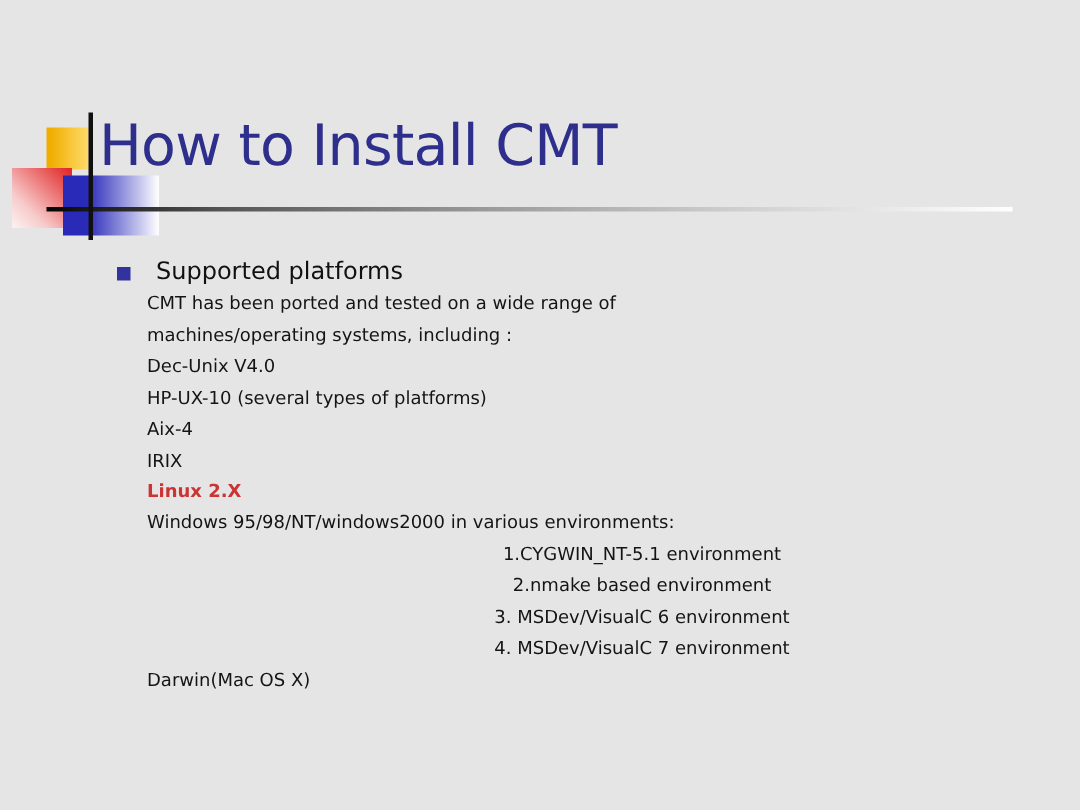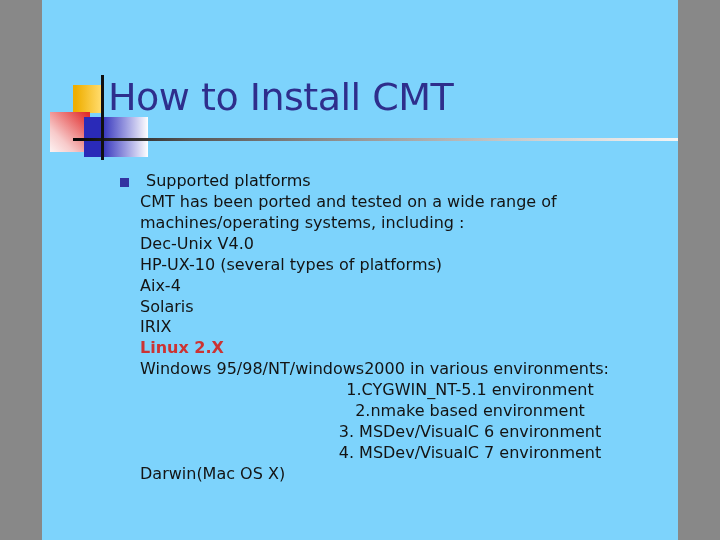--- a/index.html
+++ b/index.html
@@ -1,19 +1,19 @@
 <!DOCTYPE html>
 <html><head>
 <meta charset="utf-8">
 <style>
   html,body{margin:0;padding:0;background:#888;}
   .slide{
     position:relative;
-    width:636px;height:540px;
-    background:#7dd3fc;
+    width:720px;height:540px;
+    background:#e5e5e5;
     overflow:hidden;
     font-family:"DejaVu Sans","Liberation Sans",sans-serif;
     margin:0 auto;
   }
   
   .deco-yellow{
     position:absolute;left:31px;top:85px;width:28px;height:28px;
     background:linear-gradient(to right,#efae00 10%,#ffd966 95%);
   }
   .deco-red{
@@ -44,21 +44,21 @@
     background:#3333a0;
   }
   .bullet-heading{
     position:absolute;left:104px;top:171px;
     font-size:16px;font-weight:normal;color:#111111;
     white-space:nowrap;
   }
   
   .body-text{
     position:absolute;left:98px;top:192px;width:600px;
-    font-size:16px;line-height:20.9px;color:#141414;
+    font-size:12px;line-height:20.9px;color:#141414;
   }
   .body-line{white-space:nowrap;}
   .body-line.indent{padding-left:60px;text-align:center;}
   .body-line.red{color:#cc3333;font-weight:bold;}
 </style>
 </head>
 <body>
 
 <div class="slide">
 
@@ -72,21 +72,20 @@
 
   <div class="bullet-square"></div>
   <div class="bullet-heading">Supported platforms</div>
 
   <div class="body-text">
       <div class="body-line">CMT has been ported and tested on a wide range of</div>
       <div class="body-line">machines/operating systems, including :</div>
       <div class="body-line">Dec-Unix V4.0</div>
       <div class="body-line">HP-UX-10 (several types of platforms)</div>
       <div class="body-line">Aix-4</div>
-      <div class="body-line">Solaris</div>
       <div class="body-line">IRIX</div>
       <div class="body-line red">Linux 2.X</div>
       <div class="body-line">Windows 95/98/NT/windows2000 in various environments:</div>
       <div class="body-line indent">1.CYGWIN_NT-5.1 environment</div>
       <div class="body-line indent">2.nmake based environment</div>
       <div class="body-line indent">3. MSDev/VisualC 6 environment</div>
       <div class="body-line indent">4. MSDev/VisualC 7 environment</div>
       <div class="body-line">Darwin(Mac OS X)</div>
     </div>
 

